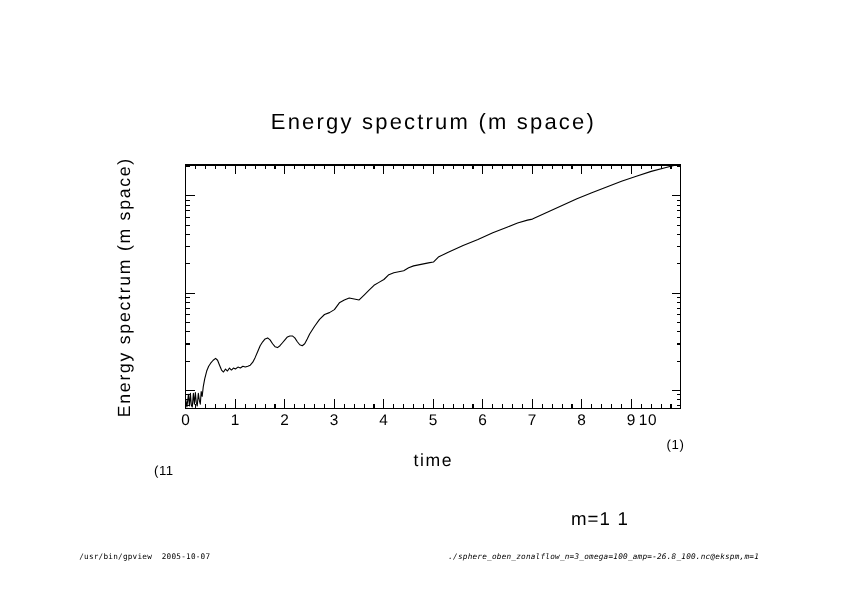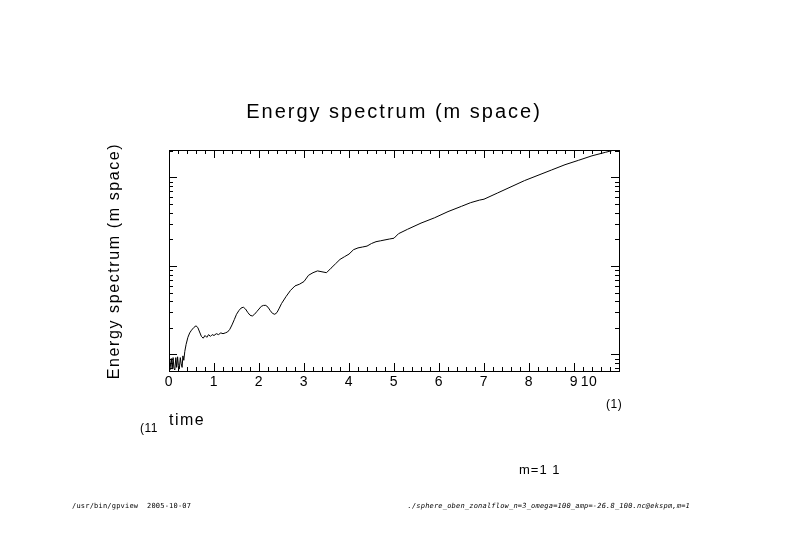--- a/index.html
+++ b/index.html
@@ -13,30 +13,30 @@
   .chart-title{
     left:169px;top:100px;width:450px;
     text-align:center;font-size:20px;letter-spacing:2px;white-space:nowrap;
   }
   .y-axis-title{
     left:114px;top:261px;
     transform:translate(-50%,-50%) rotate(-90deg);
     font-size:16px;letter-spacing:1.6px;white-space:nowrap;
   }
   .x-axis-title{
-    left:169px;top:411px;width:450px;
+    left:169px;top:411px;width:450px;text-align:center;
     font-size:16px;letter-spacing:1.5px;
   }
   .xtick{
     width:40px;text-align:center;font-size:14px;letter-spacing:.5px;
     top:374px;height:15px;line-height:15px;
   }
   .corner-label{font-size:12px;letter-spacing:.5px;white-space:nowrap;}
   .annotation{
-    left:519px;top:462px;font-size:13px;letter-spacing:1px;white-space:pre;
+    left:519px;top:462px;font-size:17px;letter-spacing:1px;white-space:pre;
   }
   .footer{
     top:502px;font-family:"DejaVu Sans Mono",monospace;
     font-size:7px;letter-spacing:.2px;white-space:pre;
   }
   .footer-left{left:72px;}
   .footer-right{right:99px;font-style:italic;}
   svg{position:absolute;left:0;top:0;}
   svg line,svg rect{stroke:#000;stroke-width:1;fill:none;}
   svg path{stroke:#000;stroke-width:1;fill:none;}

